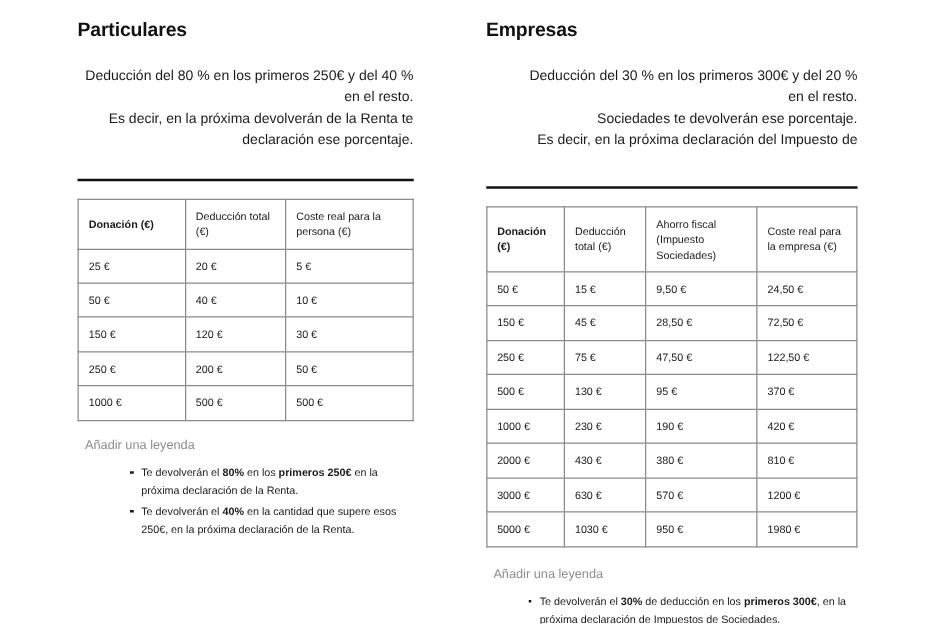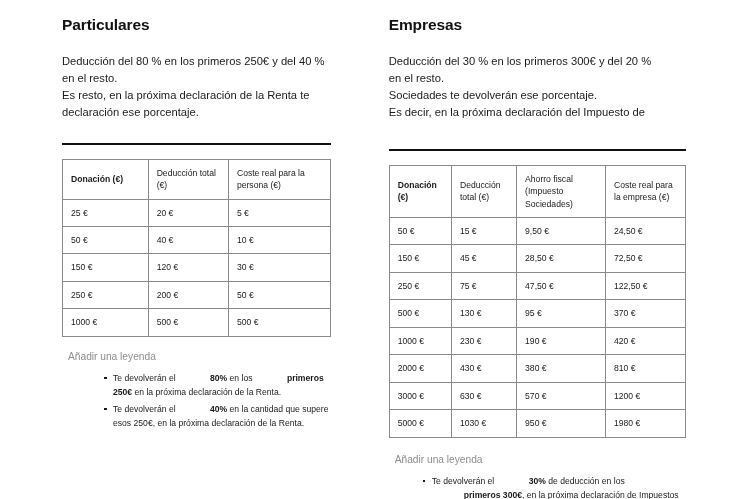--- a/index.html
+++ b/index.html
@@ -37,20 +37,21 @@
     color: #111111;
     margin: 0 0 18px 0;
     line-height: 1.2;
   }
 
   .intro {
     font-size: 11.2px;
     line-height: 1.52;
     color: #1a1a1a;
     margin: 0;
+    text-align: right;
   }
   .intro p { margin: 0; }
 
   .rule {
     height: 2px;
     background: #111111;
     margin: 22px 0 14px 0;
   }
   .column.right .rule { margin-top: 28px; }
 
@@ -114,35 +115,35 @@
   }
   ul.bullets li::before {
     content: "";
     position: absolute;
     left: 0;
     top: 5px;
     width: 2.5px;
     height: 2.5px;
     background: #1a1a1a;
   }
-  ul.bullets li b { font-weight: bold; margin-left: 32px; }
+  ul.bullets li b { font-weight: bold; }
 </style>
 </head>
 <body>
 
 <div class="page">
 
   <div class="column left">
 
     <h2 class="section-title">Particulares</h2>
 
     <div class="intro">
       <p>Deducción del 80 % en los primeros 250€ y del 40 %</p>
       <p>en el resto.</p>
-      <p>Es resto, en la próxima declaración de la Renta te</p>
+      <p>Es decir, en la próxima devolverán de la Renta te</p>
       <p>declaración ese porcentaje.</p>
     </div>
 
     <div class="rule"></div>
 
     <table class="data tbl-left">
       <colgroup>
           <col class="c1">
           <col class="c2">
           <col class="c3">

